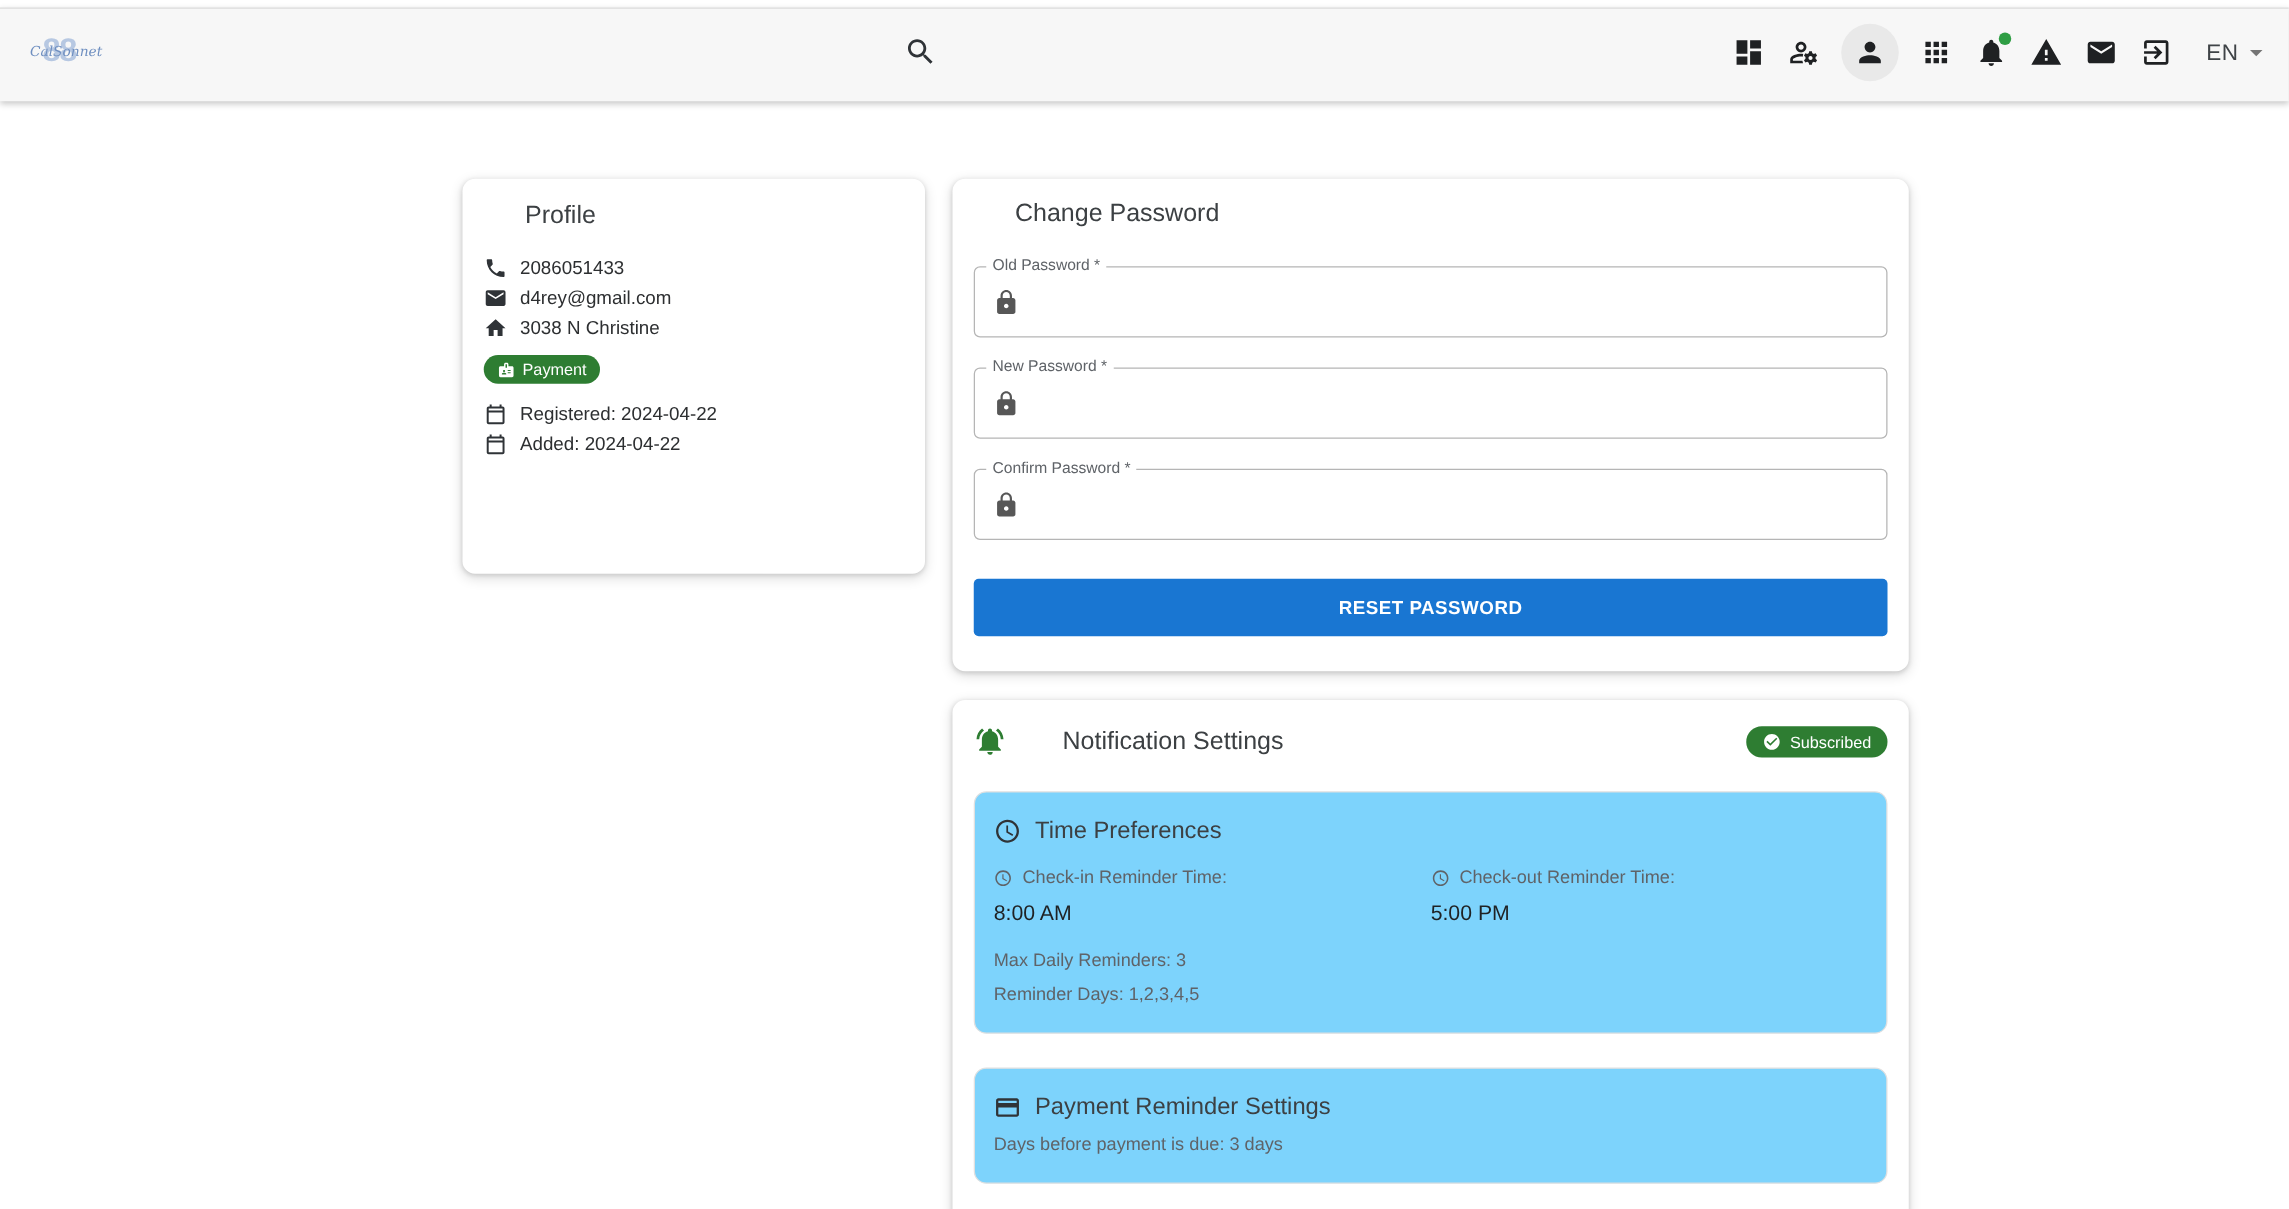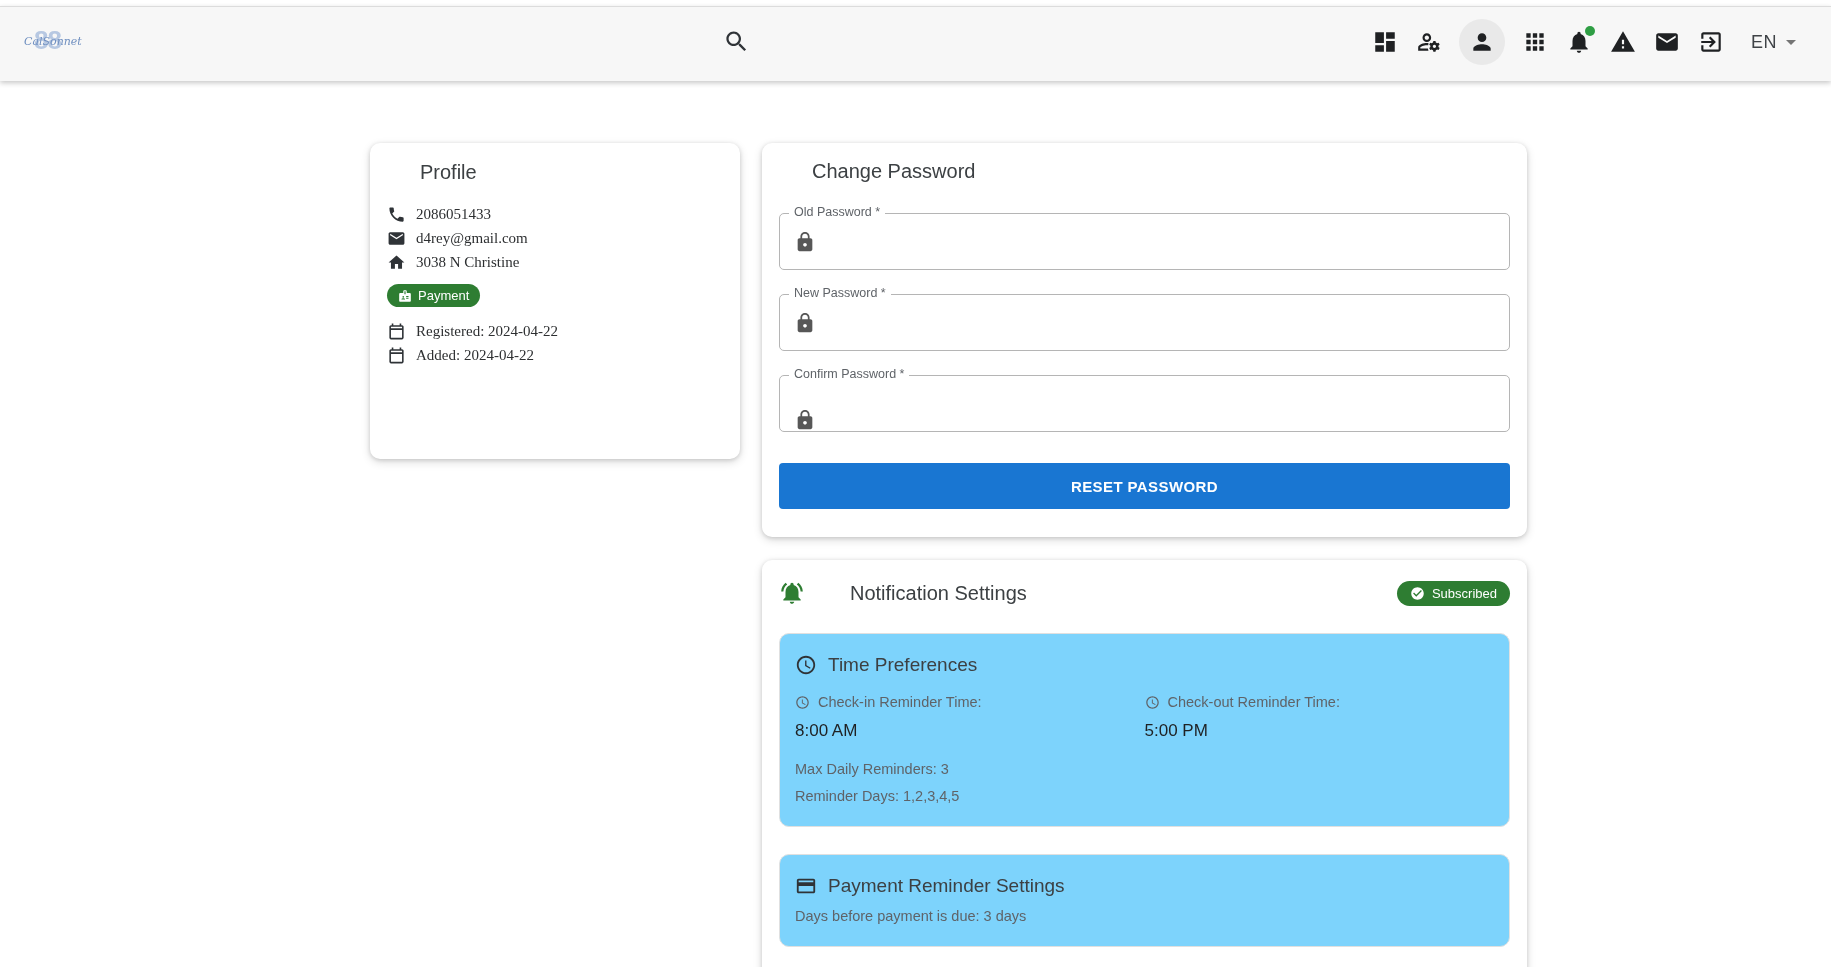--- a/index.html
+++ b/index.html
@@ -24,21 +24,21 @@
   }
   .logo .tagline {
     position:absolute; left:12px; top:36px; font-size:4px; letter-spacing:1px;
     color:#8fa8cc; white-space:nowrap;
   }
   .search-btn {
     position:absolute; left:722px; top:21px; width:28px; height:28px;
     background:none; border:none; cursor:pointer; color:#2f3337;
   }
   .nav-right {
-    position:absolute; right:28px; top:0; height:70px;
+    position:absolute; right:14px; top:0; height:70px;
     display:flex; align-items:center; gap:16px;
   }
   .icon-btn {
     background:none; border:none; width:28px; height:28px; cursor:pointer;
     color:#1f2123; display:flex; align-items:center; justify-content:center;
     position:relative; flex:0 0 auto;
   }
   .icon-btn svg { width:26px; height:26px; fill:currentColor; }
   .icon-btn.circled {
     width:46px; height:46px; border-radius:50%; background:#e9e9e9;
@@ -65,37 +65,37 @@
   #profile-card { left:370px; top:143px; width:370px; height:316px; padding:18px 17px; }
   .avatar-row { display:flex; align-items:center; margin-top:20px; gap:18px; }
   .avatar {
     width:46px; height:46px; border-radius:50%;
     display:flex; align-items:center; justify-content:center; flex:0 0 auto;
   }
   .avatar svg { width:26px; height:26px; fill:#fff; }
   .p-name { font-size:26px; color:#3c4043; line-height:30px; }
   .p-sub { font-size:17px; font-weight:bold; color:#2d2f31; margin-top:3px; }
   .info-list { margin-top:18px; }
-  .info-row { display:flex; align-items:center; gap:10px; height:24px; font-size:15px; color:#2d2f31;font-family:Liberation Serif, serif; }
+  .info-row { display:flex; align-items:center; gap:10px; height:24px; font-size:15px; color:#2d2f31; }
   .info-row svg { width:19px; height:19px; fill:#2f3337; flex:0 0 auto; }
   .pill {
     display:inline-flex; align-items:center; gap:6px; color:#fff;
     border-radius:13px; padding:4px 11px; font-size:13px; margin:10px 0 12px 0;
   }
   .pill svg { width:14px; height:14px; fill:#fff; }
 
   
   #password-card { left:762px; top:143px; width:765px; height:394px; padding:17px; }
   .field {
     position:relative; height:57px; border:1px solid #b5b5b5; border-radius:5px;
     display:flex; align-items:center; padding:0 14px; margin-bottom:24px;
     background:#fff;
   }
   .field.first { margin-top:30px;gap:16px; }
-  .field.last { margin-bottom:31px;align-items:flex-end; }
+  .field.last { margin-bottom:31px; }
   .notch {
     position:absolute; top:-9px; left:9px; background:#fff; padding:0 5px;
     font-size:12.5px; color:#5f6368;
   }
   .field svg { width:22px; height:22px; fill:#575757; flex:0 0 auto; }
   .field input {
     flex:1; border:none; outline:none; background:transparent;
     font-size:16px; margin-left:12px; font-family:inherit; color:#202124;
   }
   .primary-btn {

